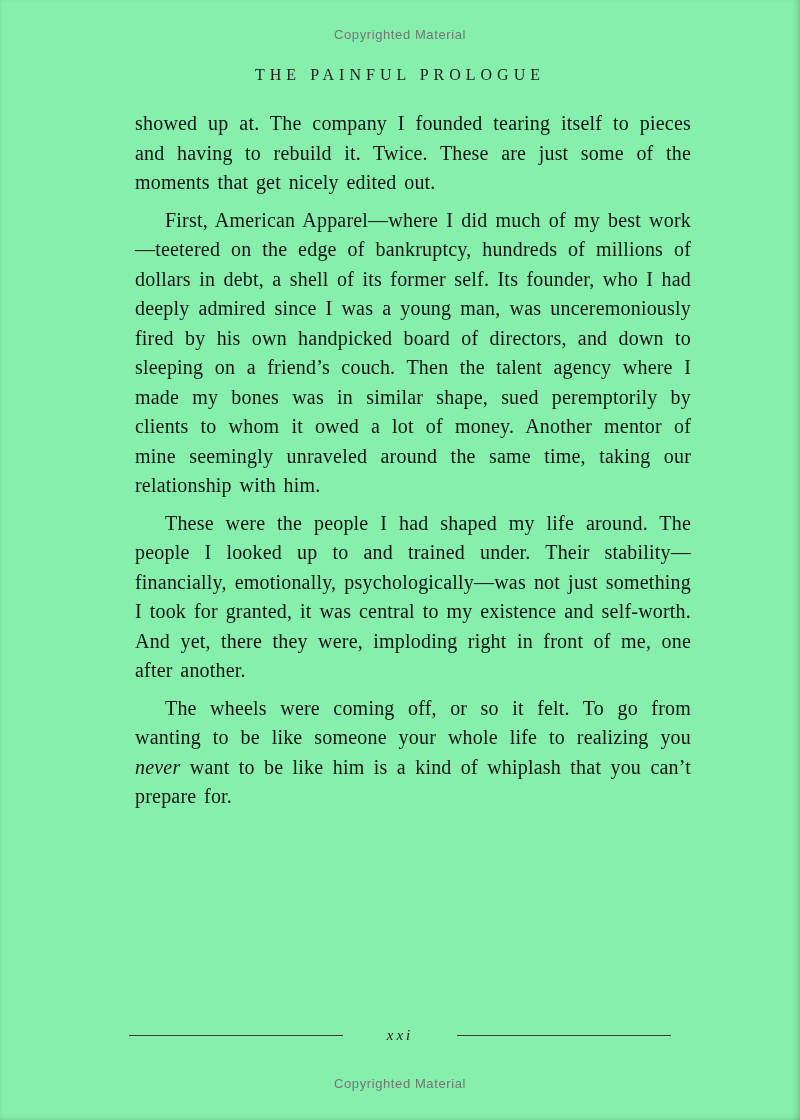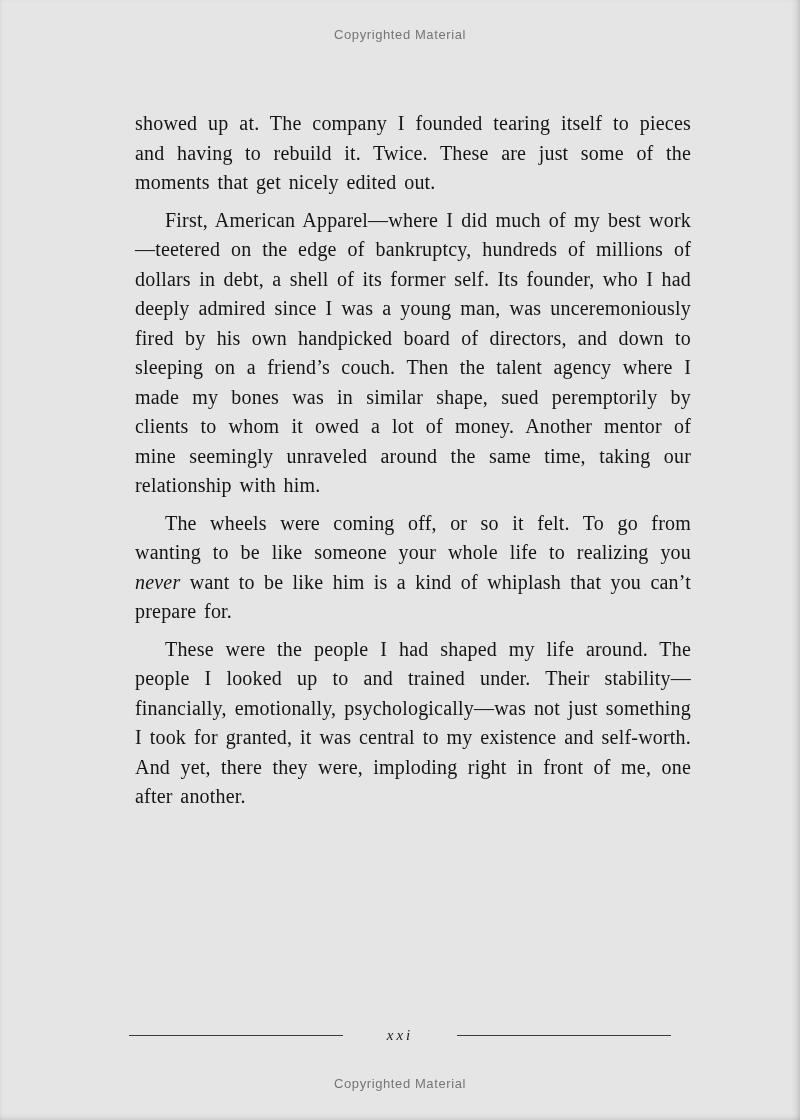--- a/index.html
+++ b/index.html
@@ -4,21 +4,21 @@
 <style>
   html, body {
     margin: 0;
     padding: 0;
     background: #ffffff;
   }
   .page {
     position: relative;
     width: 800px;
     height: 1120px;
-    background: #e5e5e5;
+    background: #86efac;
     overflow: hidden;
     box-shadow: inset -7px 0 9px -7px rgba(0,0,0,0.28),
                 inset 0 -5px 7px -5px rgba(0,0,0,0.16),
                 inset 2px 0 4px -3px rgba(0,0,0,0.10);
     font-family: "Liberation Serif", "DejaVu Serif", serif;
   }
   .watermark {
     position: absolute;
     left: 0;
     width: 100%;
@@ -82,26 +82,27 @@
     font-style: italic;
   }
 </style>
 </head>
 <body>
 
 <div class="page">
 
   <div class="watermark top">Copyrighted Material</div>
 
+  <div class="running-head">THE PAINFUL PROLOGUE</div>
 
   <div class="body-text">
       <p><span>showed up at. The company I founded tearing itself to pieces and having to rebuild it. Twice. These are just some of the moments that get nicely edited out.</span></p>
       <p class="indent"><span>First, American Apparel—where I did much of my best work—teetered on the edge of bankruptcy, hundreds of millions of dollars in debt, a shell of its former self. Its founder, who I had deeply admired since I was a young man, was unceremoniously fired by his own handpicked board of directors, and down to sleeping on a friend’s couch. Then the talent agency where I made my bones was in similar shape, sued peremptorily by clients to whom it owed a lot of money. Another mentor of mine seemingly unraveled around the same time, taking our relationship with him.</span></p>
+      <p class="indent"><span>These were the people I had shaped my life around. The people I looked up to and trained under. Their stability—financially, emotionally, psychologically—was not just something I took for granted, it was central to my existence and self-worth. And yet, there they were, imploding right in front of me, one after another.</span></p>
       <p class="indent"><span>The wheels were coming off, or so it felt. To go from wanting to be like someone your whole life to realizing you </span><em>never</em><span> want to be like him is a kind of whiplash that you can’t prepare for.</span></p>
-      <p class="indent"><span>These were the people I had shaped my life around. The people I looked up to and trained under. Their stability—financially, emotionally, psychologically—was not just something I took for granted, it was central to my existence and self-worth. And yet, there they were, imploding right in front of me, one after another.</span></p>
     </div>
 
   <div class="page-footer">
     <span class="rule"></span>
     <span class="page-number">xxi</span>
     <span class="rule"></span>
   </div>
 
   <div class="watermark bottom">Copyrighted Material</div>
 

